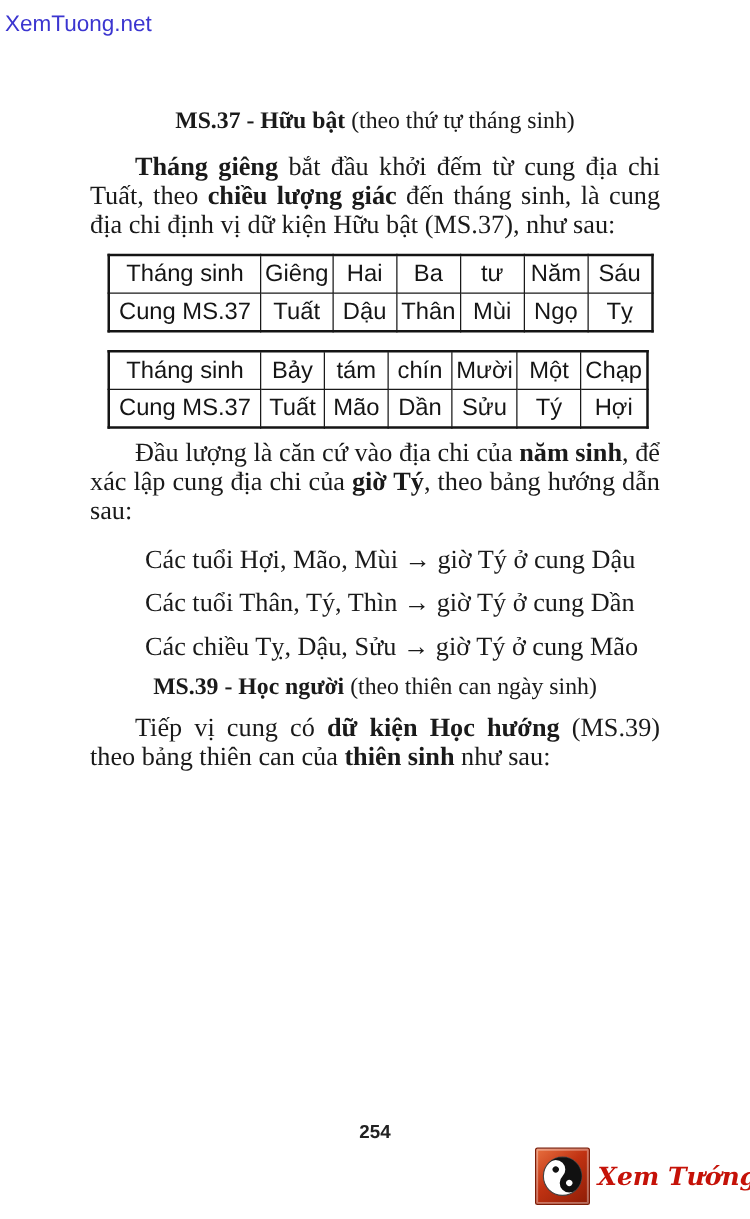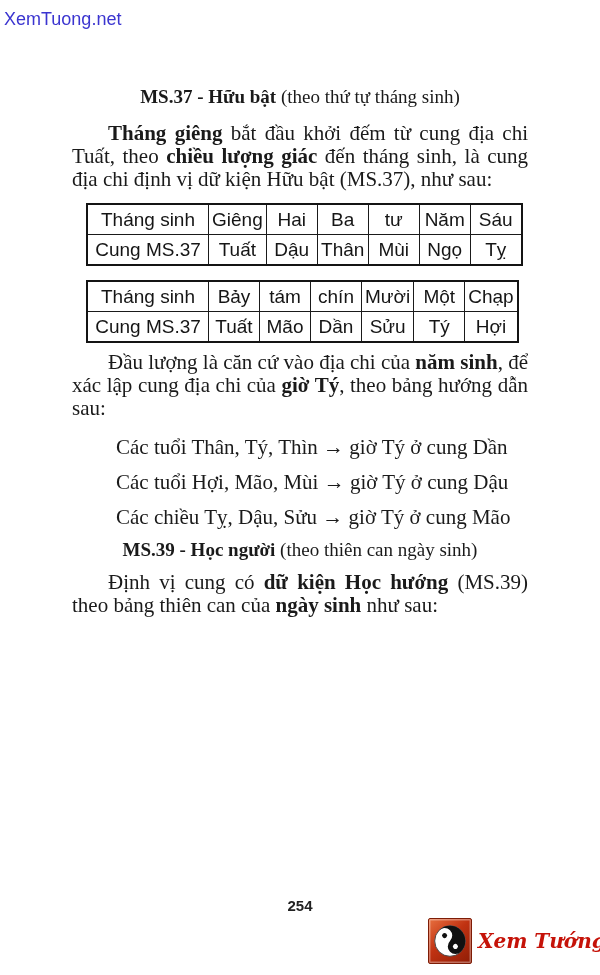--- a/index.html
+++ b/index.html
@@ -173,29 +173,29 @@
         <td>Tý</td>
         <td>Hợi</td>
       </tr>
     </tbody>
       </table>
 
 
     <p class="para para-2"><span>Đầu lượng là căn cứ vào địa chi của </span><b>năm sinh</b><span>, để xác lập cung địa chi của </span><b>giờ Tý</b><span>, theo bảng hướng dẫn sau:</span></p>
 
     <div class="rules">
+      <div class="rule">Các tuổi Hợi, Mão, Mùi → giờ Tý ở cung Dậu</div>
       <div class="rule">Các tuổi Thân, Tý, Thìn → giờ Tý ở cung Dần</div>
-      <div class="rule">Các tuổi Hợi, Mão, Mùi → giờ Tý ở cung Dậu</div>
       <div class="rule">Các chiều Tỵ, Dậu, Sửu → giờ Tý ở cung Mão</div>
     </div>
 
 
     <div class="heading h39"><b>MS.39 - Học người</b><span> (theo thiên can ngày sinh)</span></div>
 
-    <p class="para para-4"><span>Định vị cung có </span><b>dữ kiện Học hướng</b><span> (MS.39) theo bảng thiên can của </span><b>ngày sinh</b><span> như sau:</span></p>
+    <p class="para para-4"><span>Tiếp vị cung có </span><b>dữ kiện Học hướng</b><span> (MS.39) theo bảng thiên can của </span><b>thiên sinh</b><span> như sau:</span></p>
 
   </div>
 
   <div class="page-number">254</div>
 
   <div class="logo">
     <span class="logo-box">
       <svg width="36" height="36" viewBox="0 0 40 40">
         <circle cx="20" cy="20" r="17" fill="#ffffff" stroke="#444" stroke-width="1"></circle>
         <path d="M20 3 A17 17 0 0 1 20 37 A8.5 8.5 0 0 1 20 20 A8.5 8.5 0 0 0 20 3 Z" fill="#111111"></path>

